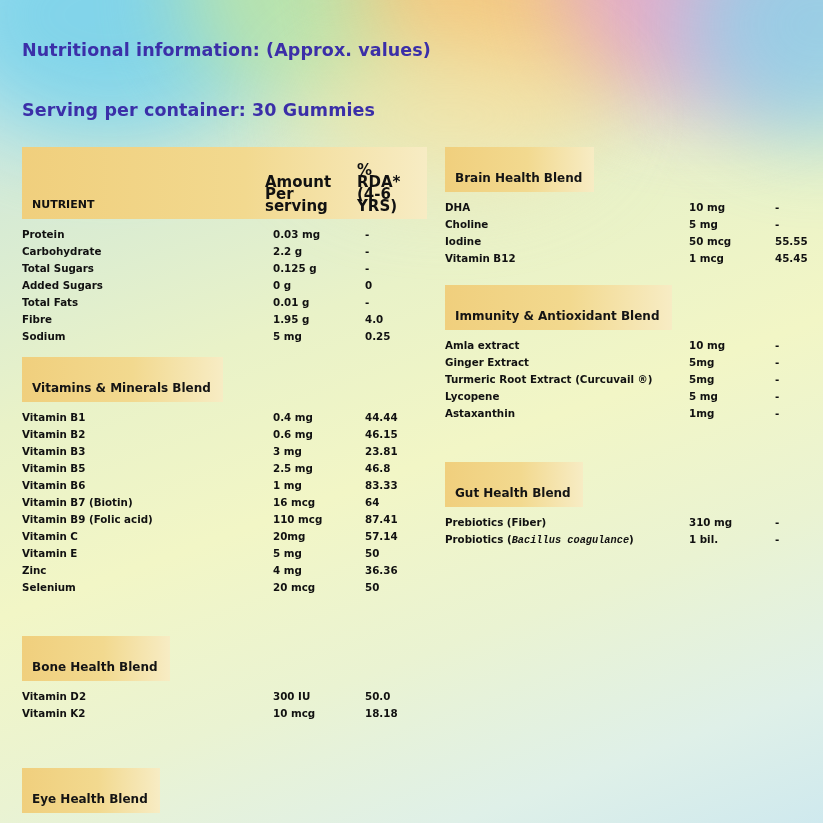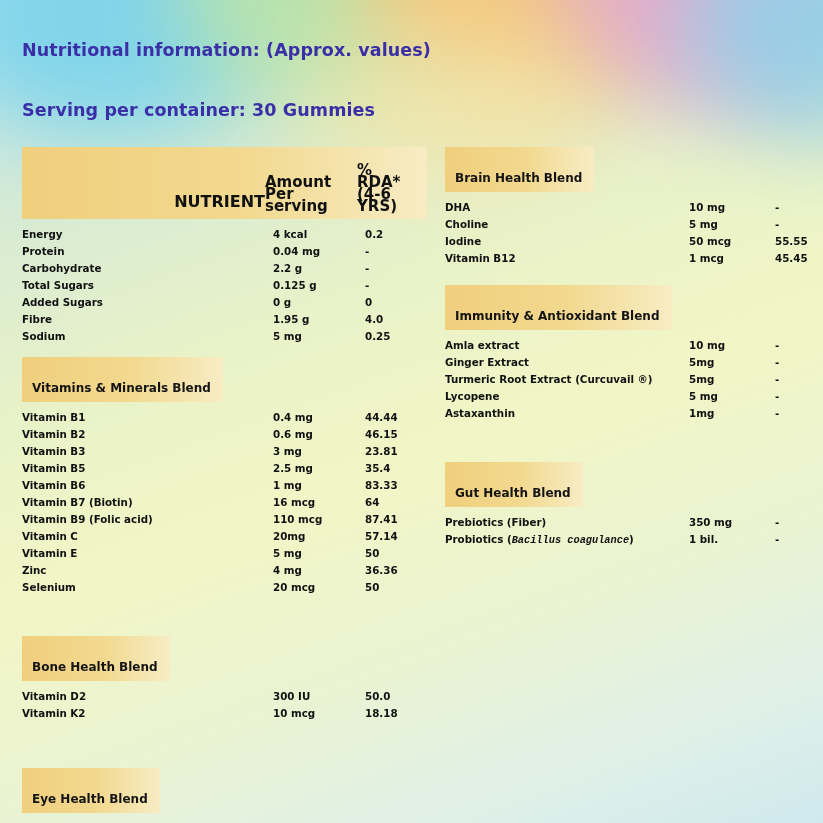--- a/index.html
+++ b/index.html
@@ -69,26 +69,25 @@
   
   .nutrient-head {
     display: flex;
     align-items: flex-end;
     background: linear-gradient(90deg, #f0cf7d 0%, #f2d98f 55%, #f7ecc4 100%);
     padding: 6px 8px 7px 10px;
     box-sizing: border-box;
     width: 100%;
   }
   .nutrient-head .nh-name {
-    font-size: 16px;
+    font-size: 11px;
     font-weight: bold;
     color: #111;
     flex: 1;
     padding-bottom: 1px;
-    text-align: right;
   }
   .nutrient-head .nh-amt,
   .nutrient-head .nh-rda {
     font-size: 15px;
     font-weight: bold;
     color: #111;
     text-align: left;
     line-height: 12px;
   }
   .nutrient-head .nh-amt { width: 92px; }
@@ -149,45 +148,45 @@
         </div>
         <div class="nh-rda">
           <div>% RDA*</div>
           <div>(4-6 YRS)</div>
         </div>
       </div>
 
       <table class="rows">
         <tbody>
           <tr>
-            <td class="c-name">Energy</td>
-            <td class="c-amt">4 kcal</td>
-            <td class="c-rda">0.2</td>
-          </tr>
-          <tr>
             <td class="c-name">Protein</td>
-            <td class="c-amt">0.04 mg</td>
+            <td class="c-amt">0.03 mg</td>
             <td class="c-rda">-</td>
           </tr>
           <tr>
             <td class="c-name">Carbohydrate</td>
             <td class="c-amt">2.2 g</td>
             <td class="c-rda">-</td>
           </tr>
           <tr>
             <td class="c-name">Total Sugars</td>
             <td class="c-amt">0.125 g</td>
             <td class="c-rda">-</td>
           </tr>
           <tr>
             <td class="c-name">Added Sugars</td>
             <td class="c-amt">0 g</td>
             <td class="c-rda">0</td>
           </tr>
           <tr>
+            <td class="c-name">Total Fats</td>
+            <td class="c-amt">0.01 g</td>
+            <td class="c-rda">-</td>
+          </tr>
+          <tr>
             <td class="c-name">Fibre</td>
             <td class="c-amt">1.95 g</td>
             <td class="c-rda">4.0</td>
           </tr>
           <tr>
             <td class="c-name">Sodium</td>
             <td class="c-amt">5 mg</td>
             <td class="c-rda">0.25</td>
           </tr>
         </tbody>
@@ -210,21 +209,21 @@
             <td class="c-rda">46.15</td>
           </tr>
           <tr>
             <td class="c-name">Vitamin B3</td>
             <td class="c-amt">3 mg</td>
             <td class="c-rda">23.81</td>
           </tr>
           <tr>
             <td class="c-name">Vitamin B5</td>
             <td class="c-amt">2.5 mg</td>
-            <td class="c-rda">35.4</td>
+            <td class="c-rda">46.8</td>
           </tr>
           <tr>
             <td class="c-name">Vitamin B6</td>
             <td class="c-amt">1 mg</td>
             <td class="c-rda">83.33</td>
           </tr>
           <tr>
             <td class="c-name"> Vitamin B7 (Biotin)</td>
             <td class="c-amt">16 mcg</td>
             <td class="c-rda">64</td>
@@ -361,21 +360,21 @@
       </table>
 
       <div class="spacer-40"></div>
 
       <div class="band title">Gut Health Blend</div>
 
       <table class="rows">
         <tbody>
           <tr>
             <td class="c-name">Prebiotics (Fiber)</td>
-            <td class="c-amt">350 mg</td>
+            <td class="c-amt">310 mg</td>
             <td class="c-rda">-</td>
           </tr>
           <tr>
             <td class="c-name">Probiotics (<em>Bacillus coagulance</em>)</td>
             <td class="c-amt">1 bil.</td>
             <td class="c-rda">-</td>
           </tr>
         </tbody>
       </table>
 

